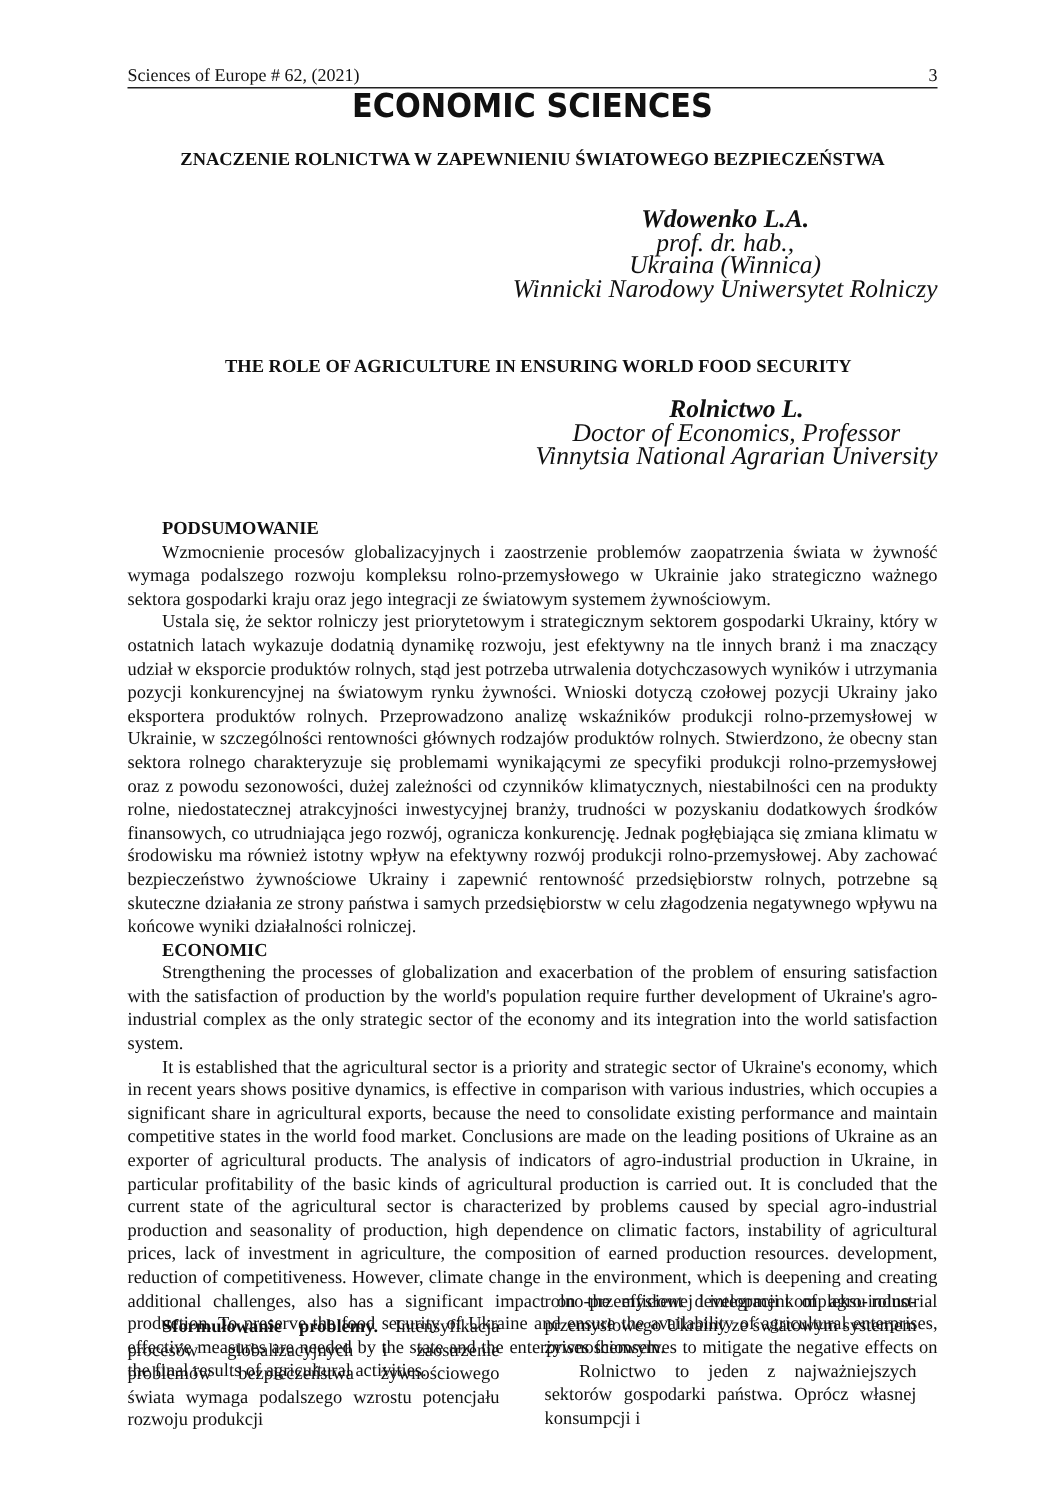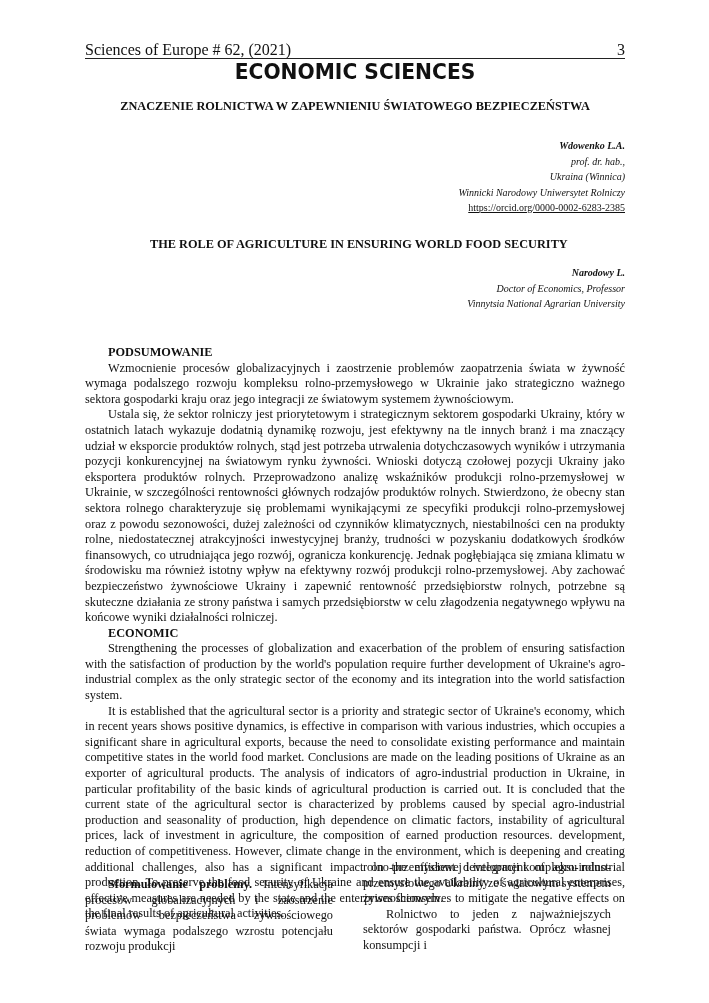--- a/index.html
+++ b/index.html
@@ -1,28 +1,28 @@
 <!DOCTYPE html>
 <html><head>
   <meta charset="utf-8">
   <style>
     html, body { margin: 0; padding: 0; background: #ffffff; }
     body { width: 709px; height: 1003px; position: relative; overflow: hidden;
            font-family: "Liberation Serif", serif; color: #111; }
     .page { position: absolute; left: 85px; top: 0; width: 540px; }
-    .running-head { position: absolute; top: 43px; left: 0; width: 540px; font-size: 16px;
+    .running-head { position: absolute; top: 43px; left: 0; width: 540px; font-size: 12px;
                     border-bottom: 1px solid #222; height: 15px; line-height: 14px; }
     .running-head .jn { position: absolute; left: 0; }
     .running-head .pn { position: absolute; right: 0; }
     .section-title { position: absolute; top: 59px; left: 0; width: 540px; text-align: center;
                      font-family: "DejaVu Sans", sans-serif; font-weight: bold; font-size: 22px;
                      letter-spacing: 0px; transform: scaleX(0.92); }
     .title-pl { position: absolute; top: 99px; left: 0; width: 540px; text-align: center;
                 font-weight: bold; font-size: 12.3px; line-height: 15px; }
-    .author-block { position: absolute; right: 0; text-align: right; font-size: 10px; line-height: 15.5px; }
+    .author-block { position: absolute; right: 0; text-align: center; font-size: 17px; line-height: 15.5px; }
     .author-block .name { font-weight: bold; font-style: italic; }
     .author-block .aff { font-style: italic; }
     .author-block .orcid { text-decoration: underline; }
     .title-en { position: absolute; top: 237px; left: 65px; font-weight: bold; font-size: 12.3px; }
     .body { position: absolute; left: 0; width: 540px; font-size: 12.3px; line-height: 15.6px;
             text-align: justify; }
     .body p { margin: 0; text-indent: 23px; }
     .body .head { font-weight: bold; text-indent: 23px; margin: 0; font-family: Liberation Serif, serif; }
     .cols { position: absolute; top: 860px; left: 0; width: 540px; font-size: 12.3px; line-height: 15.6px; }
     .col { position: absolute; top: 0; width: 248px; text-align: justify; }
@@ -46,27 +46,26 @@
 
   <div class="title-pl">
     <div>ZNACZENIE ROLNICTWA W ZAPEWNIENIU ŚWIATOWEGO BEZPIECZEŃSTWA</div>
   </div>
 
   <div class="author-block" style="top:138px;">
     <div class="name">Wdowenko L.A.</div>
     <div class="aff">prof. dr. hab.,</div>
     <div class="aff">Ukraina (Winnica)</div>
     <div class="aff">Winnicki Narodowy Uniwersytet Rolniczy</div>
-    <div class="orcid">https://orcid.org/0000-0002-6283-2385</div>
   </div>
 
   <div class="title-en">THE ROLE OF AGRICULTURE IN ENSURING WORLD FOOD SECURITY</div>
 
   <div class="author-block" style="top:265px;">
-    <div class="name">Narodowy L.</div>
+    <div class="name">Rolnictwo L.</div>
     <div class="aff">Doctor of Economics, Professor</div>
     <div class="aff">Vinnytsia National Agrarian University</div>
   </div>
 
   <div class="body" style="top:345px;">
     <div class="head">PODSUMOWANIE</div>
     <p>Wzmocnienie procesów globalizacyjnych i zaostrzenie problemów zaopatrzenia świata w żywność wymaga podalszego rozwoju kompleksu rolno-przemysłowego w Ukrainie jako strategiczno ważnego sektora gospodarki kraju oraz jego integracji ze światowym systemem żywnościowym.</p>
     <p>Ustala się, że sektor rolniczy jest priorytetowym i strategicznym sektorem gospodarki Ukrainy, który w ostatnich latach wykazuje dodatnią dynamikę rozwoju, jest efektywny na tle innych branż i ma znaczący udział w eksporcie produktów rolnych, stąd jest potrzeba utrwalenia dotychczasowych wyników i utrzymania pozycji konkurencyjnej na światowym rynku żywności. Wnioski dotyczą czołowej pozycji Ukrainy jako eksportera produktów rolnych. Przeprowadzono analizę wskaźników produkcji rolno-przemysłowej w Ukrainie, w szczególności rentowności głównych rodzajów produktów rolnych. Stwierdzono, że obecny stan sektora rolnego charakteryzuje się problemami wynikającymi ze specyfiki produkcji rolno-przemysłowej oraz z powodu sezonowości, dużej zależności od czynników klimatycznych, niestabilności cen na produkty rolne, niedostatecznej atrakcyjności inwestycyjnej branży, trudności w pozyskaniu dodatkowych środków finansowych, co utrudniająca jego rozwój, ogranicza konkurencję. Jednak pogłębiająca się zmiana klimatu w środowisku ma również istotny wpływ na efektywny rozwój produkcji rolno-przemysłowej. Aby zachować bezpieczeństwo żywnościowe Ukrainy i zapewnić rentowność przedsiębiorstw rolnych, potrzebne są skuteczne działania ze strony państwa i samych przedsiębiorstw w celu złagodzenia negatywnego wpływu na końcowe wyniki działalności rolniczej.</p>
     <div class="head">ECONOMIC</div>
     <p>Strengthening the processes of globalization and exacerbation of the problem of ensuring satisfaction with the satisfaction of production by the world's population require further development of Ukraine's agro-industrial complex as the only strategic sector of the economy and its integration into the world satisfaction system.</p>

